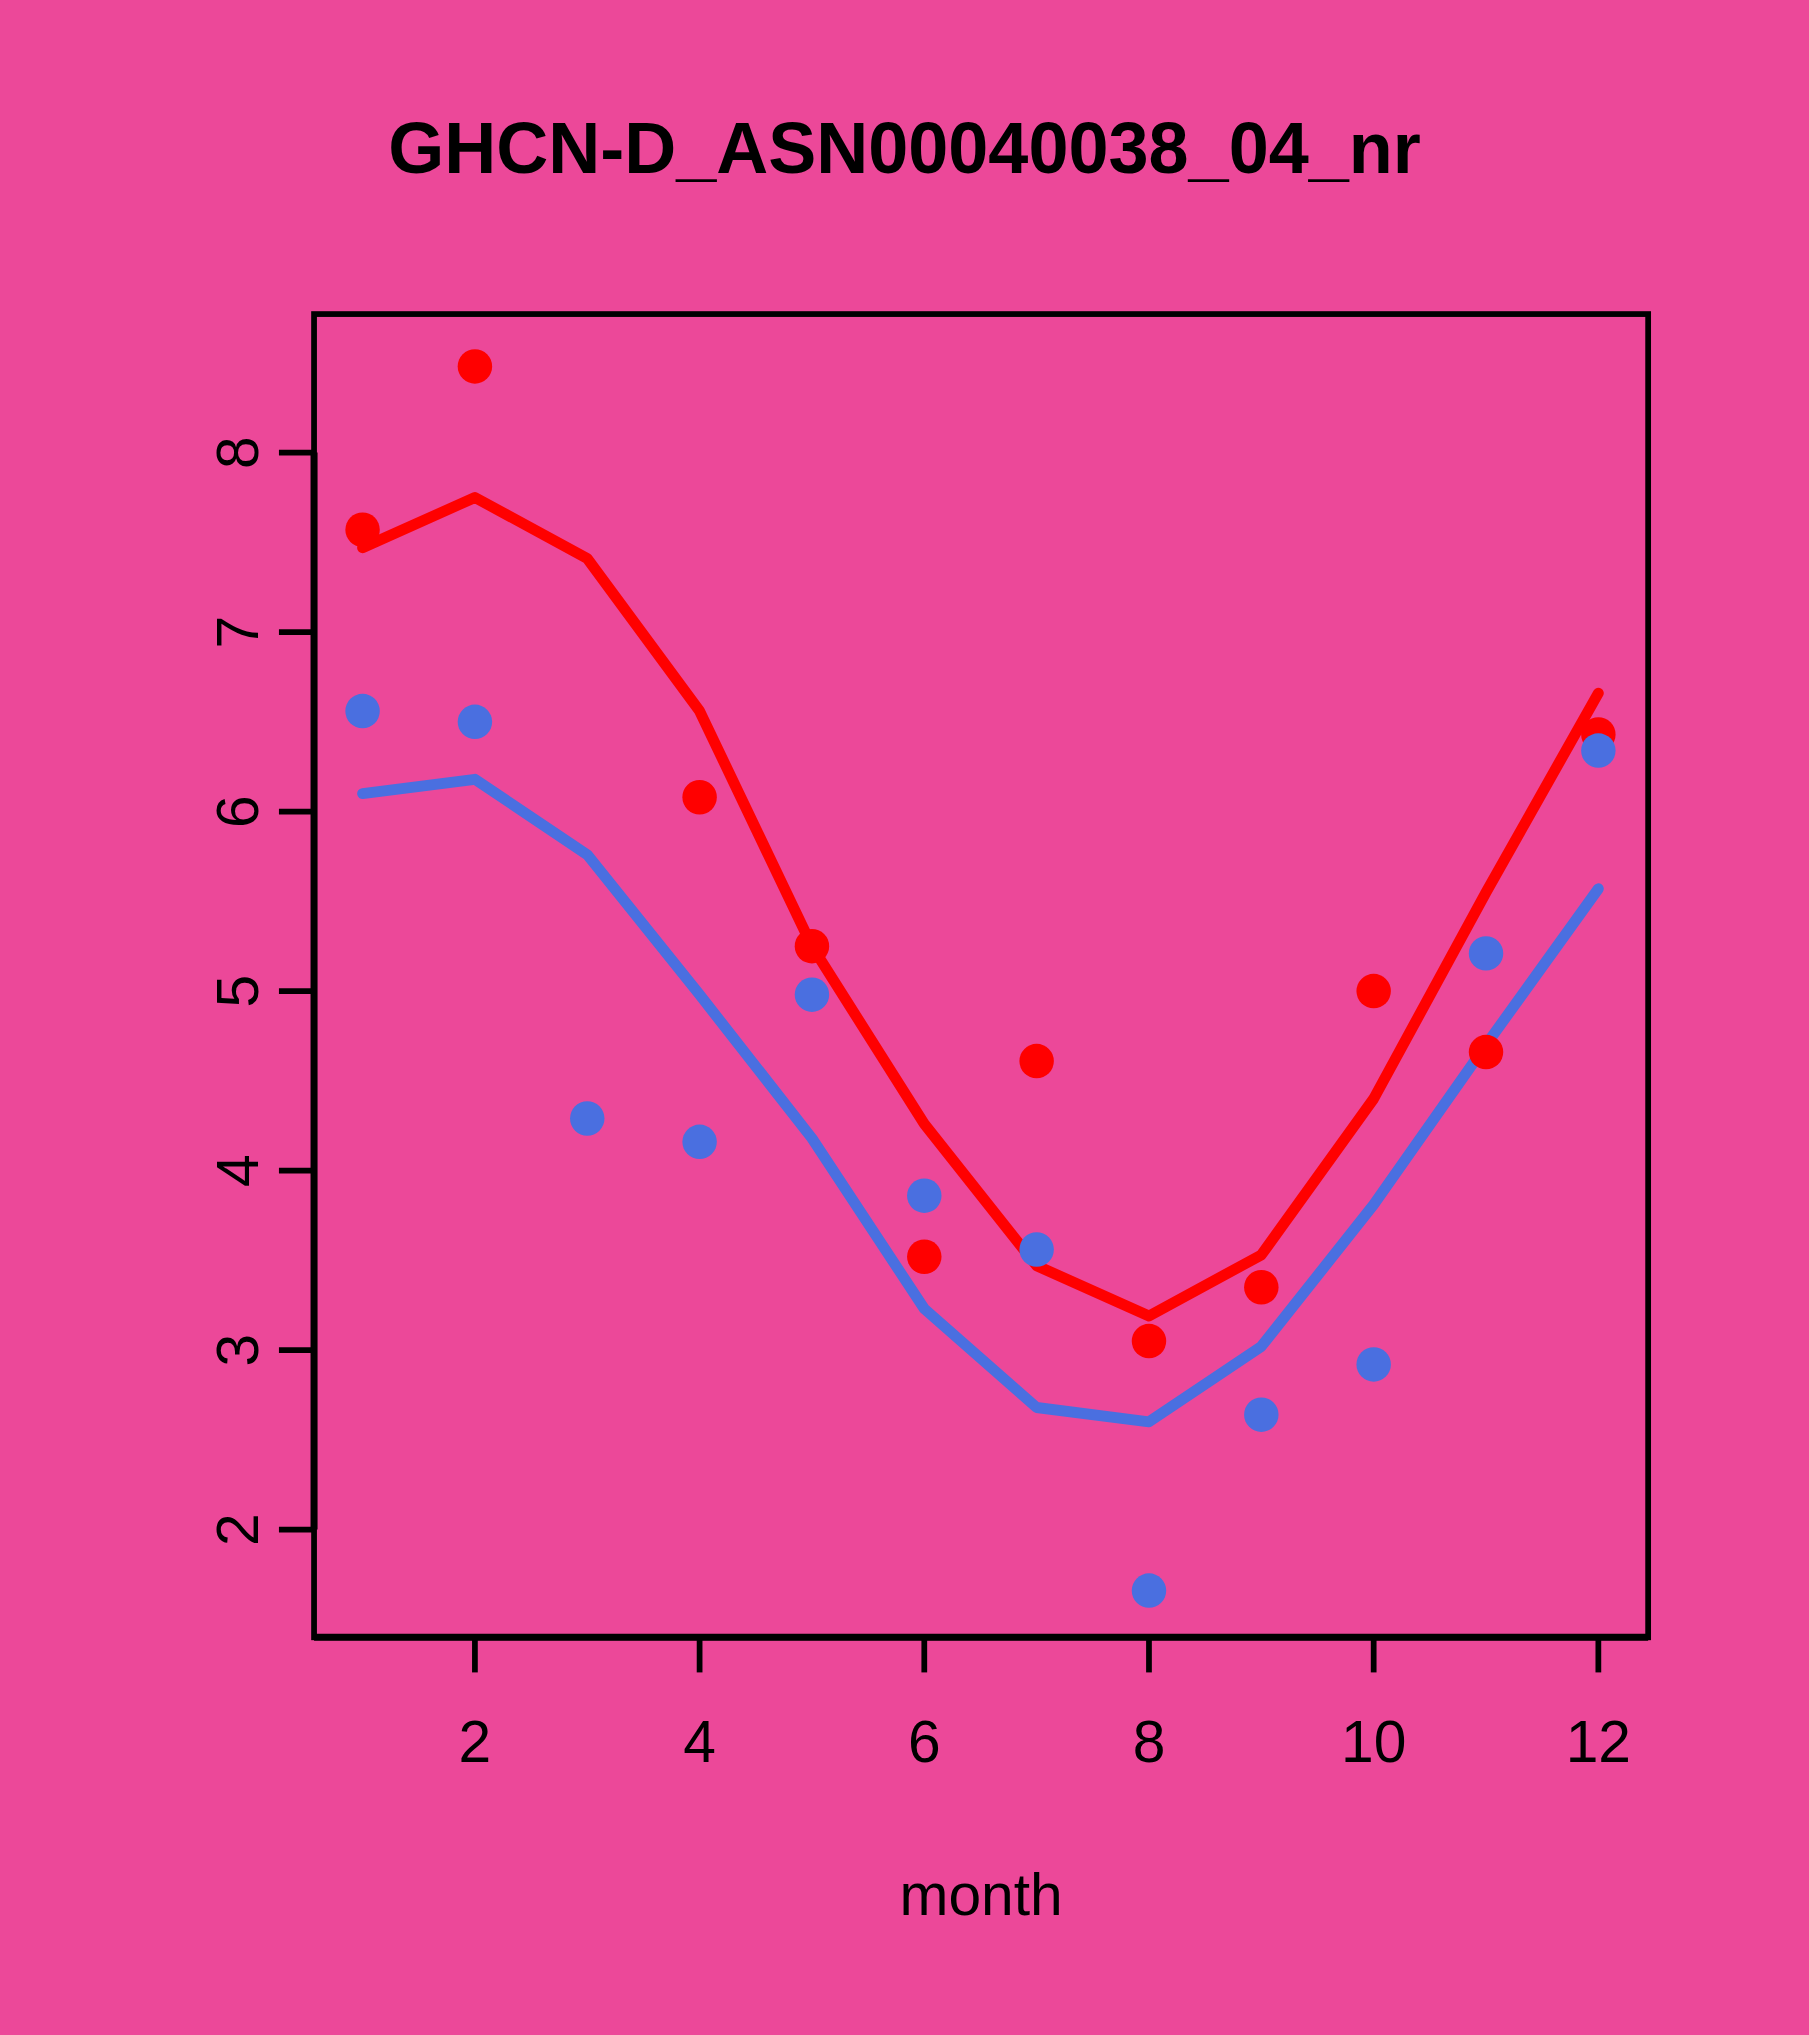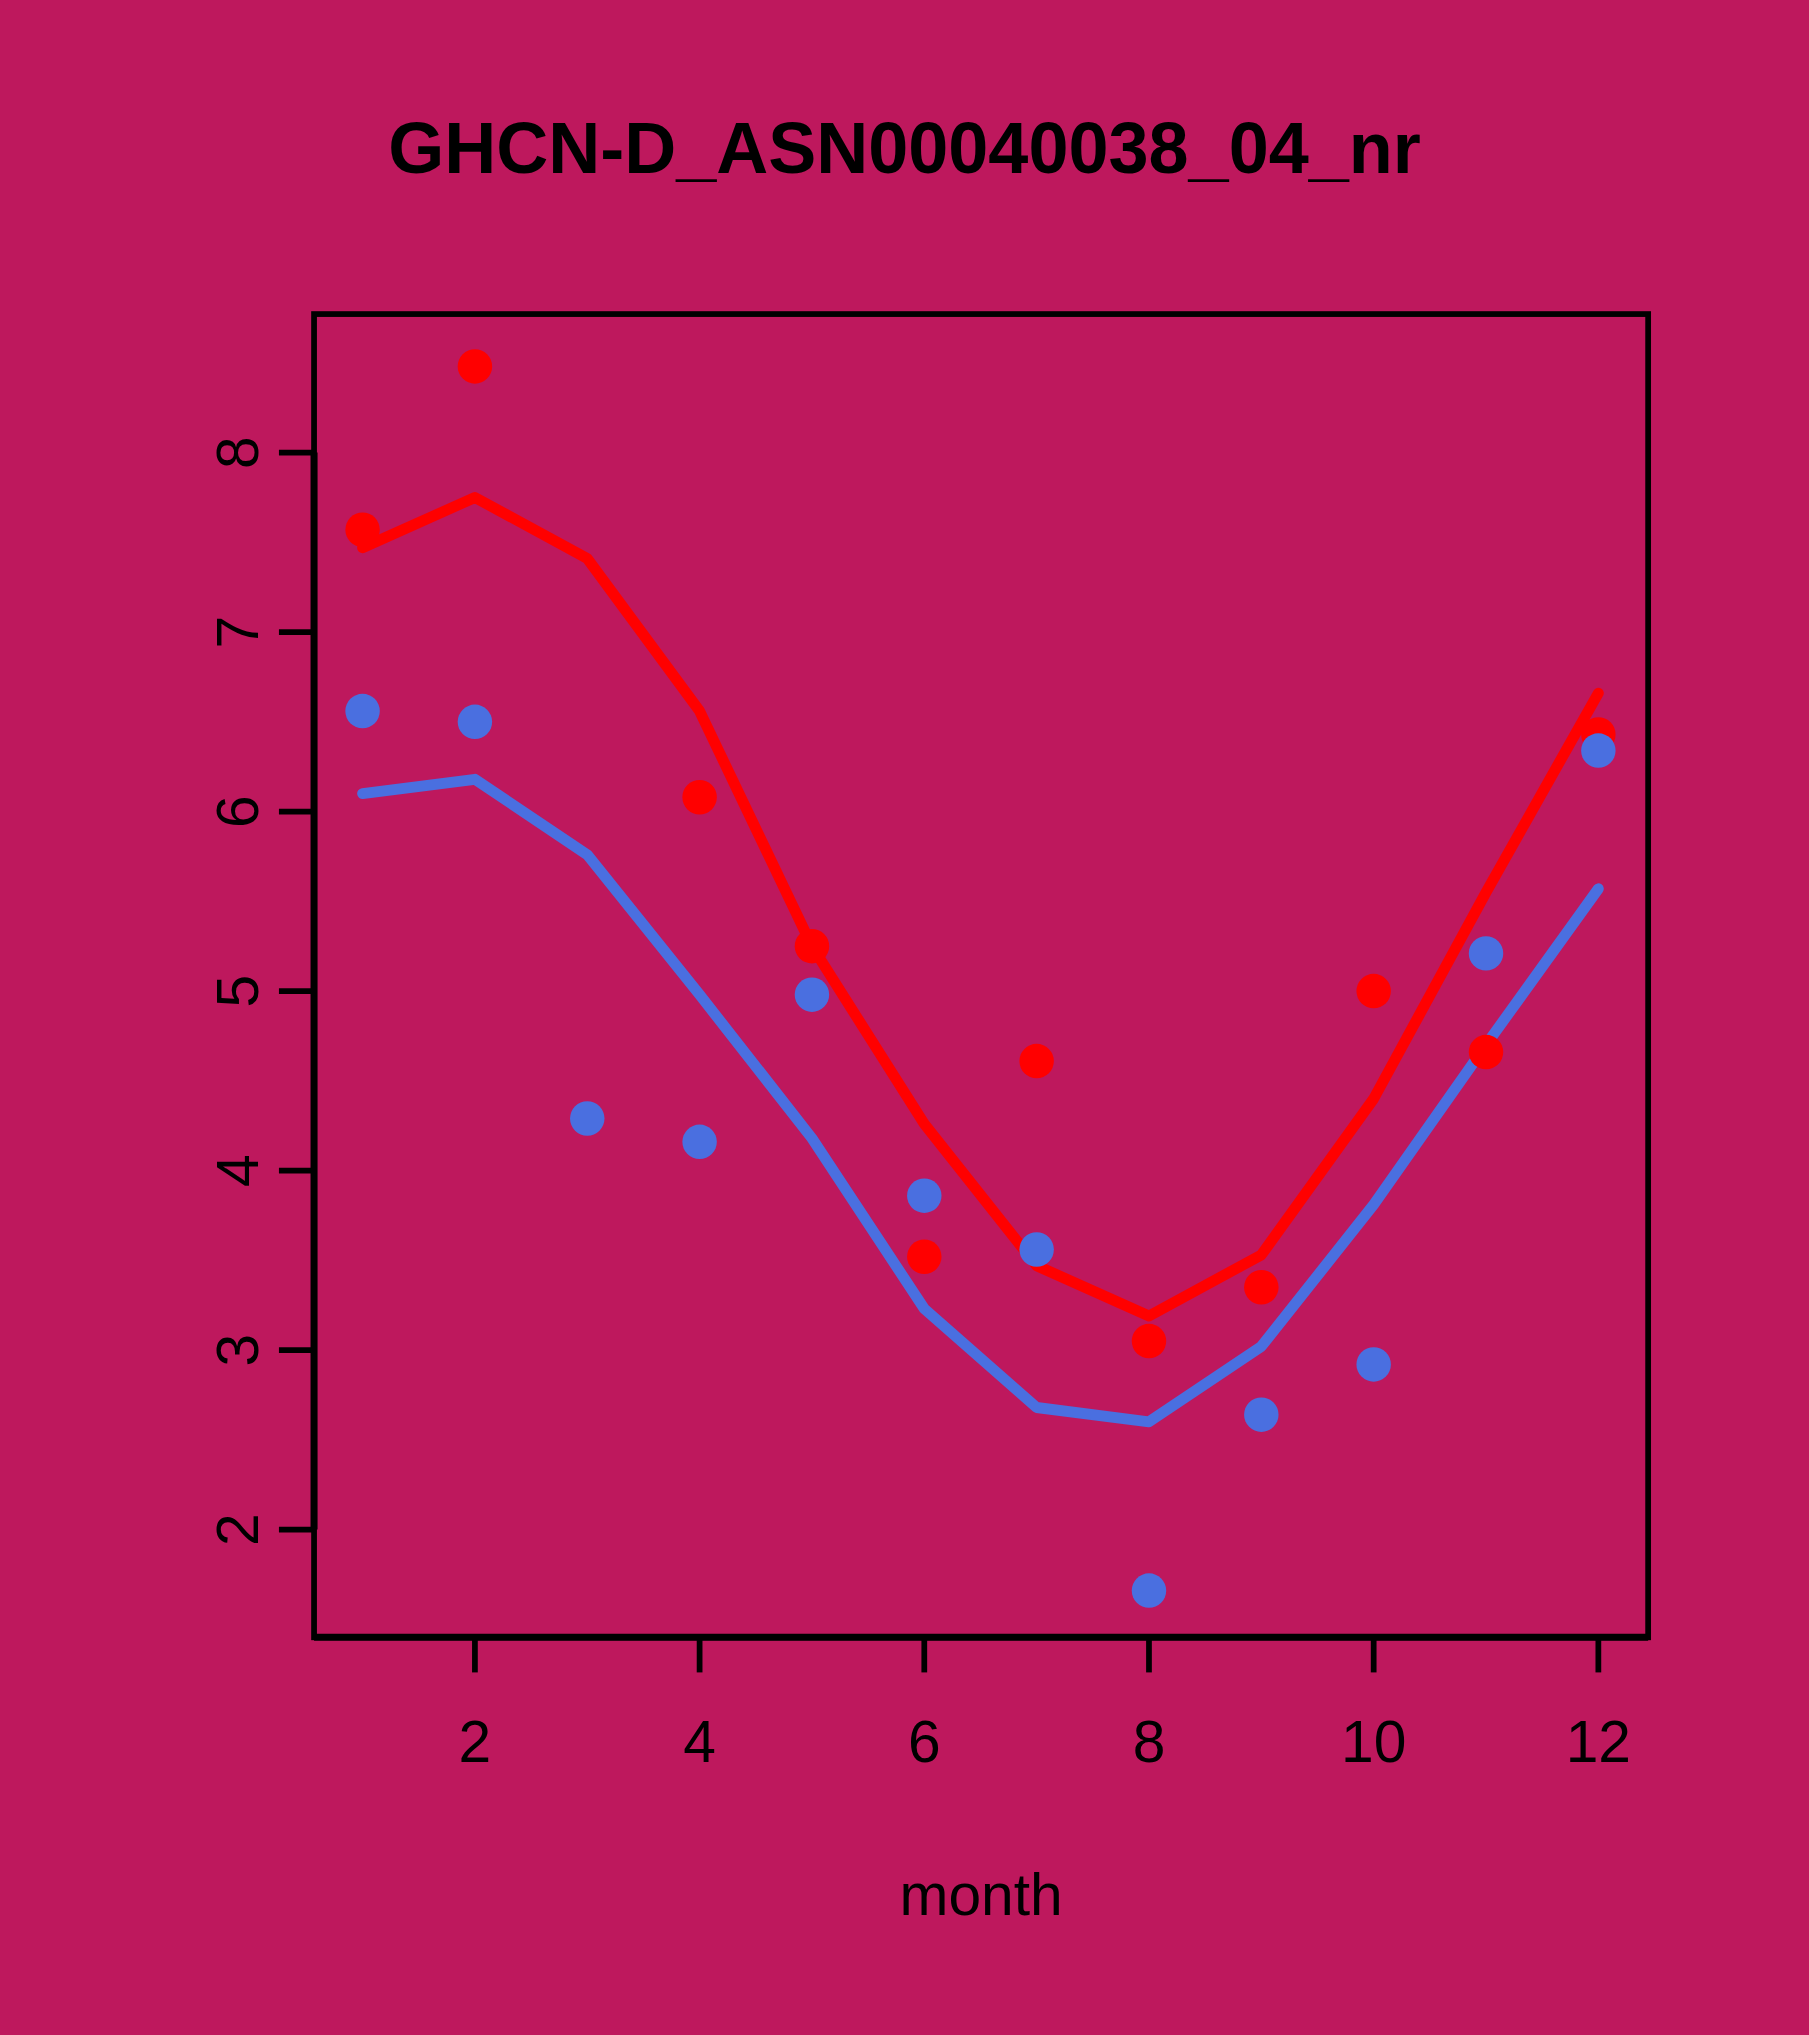--- a/index.html
+++ b/index.html
@@ -9,21 +9,21 @@
     background: #ffffff;
   }
   body {
     font-family: "Liberation Sans", sans-serif;
     -webkit-font-smoothing: antialiased;
   }
   #page {
     position: relative;
     width: 1809px;
     height: 2035px;
-    background: #be185d;
+    background: #ec4899;
     overflow: hidden;
   }
   #plot-title {
     position: absolute;
     left: 0;
     top: 107px;
     width: 1809px;
     text-align: center;
     font-size: 72px;
     font-weight: bold;

